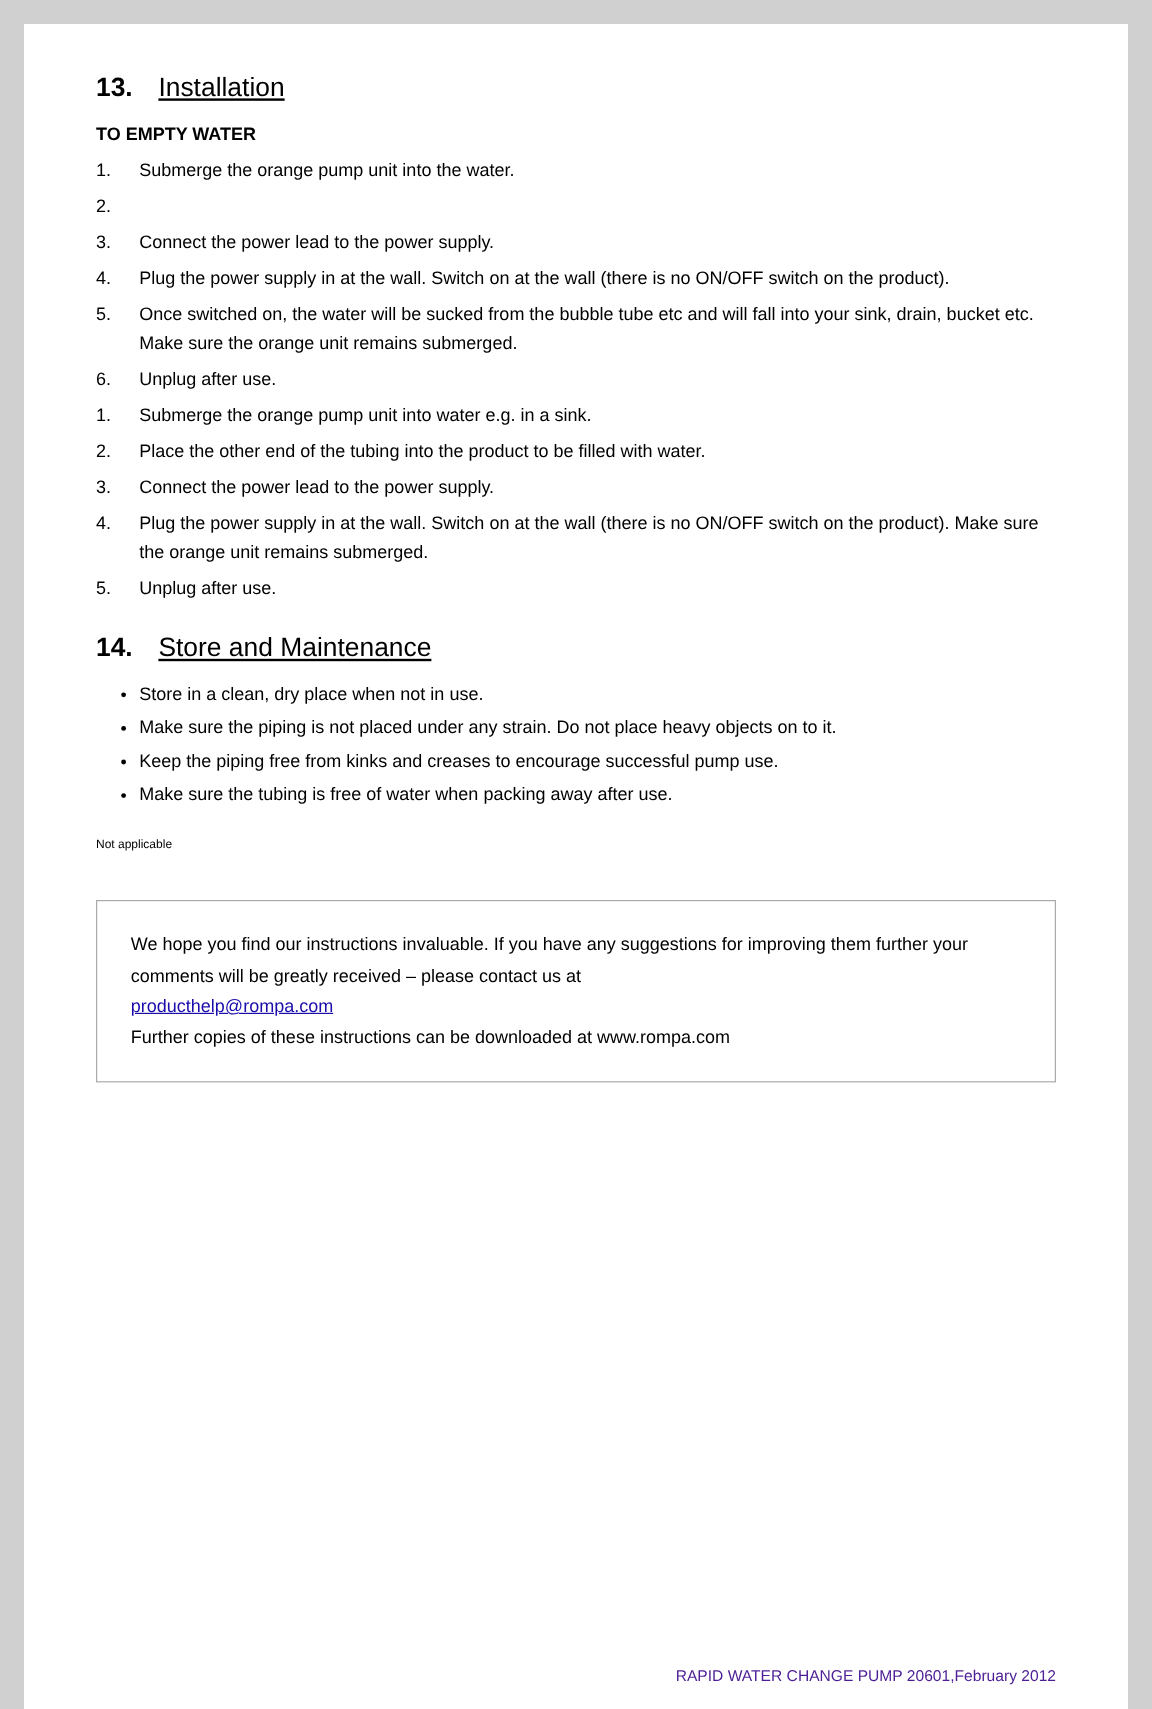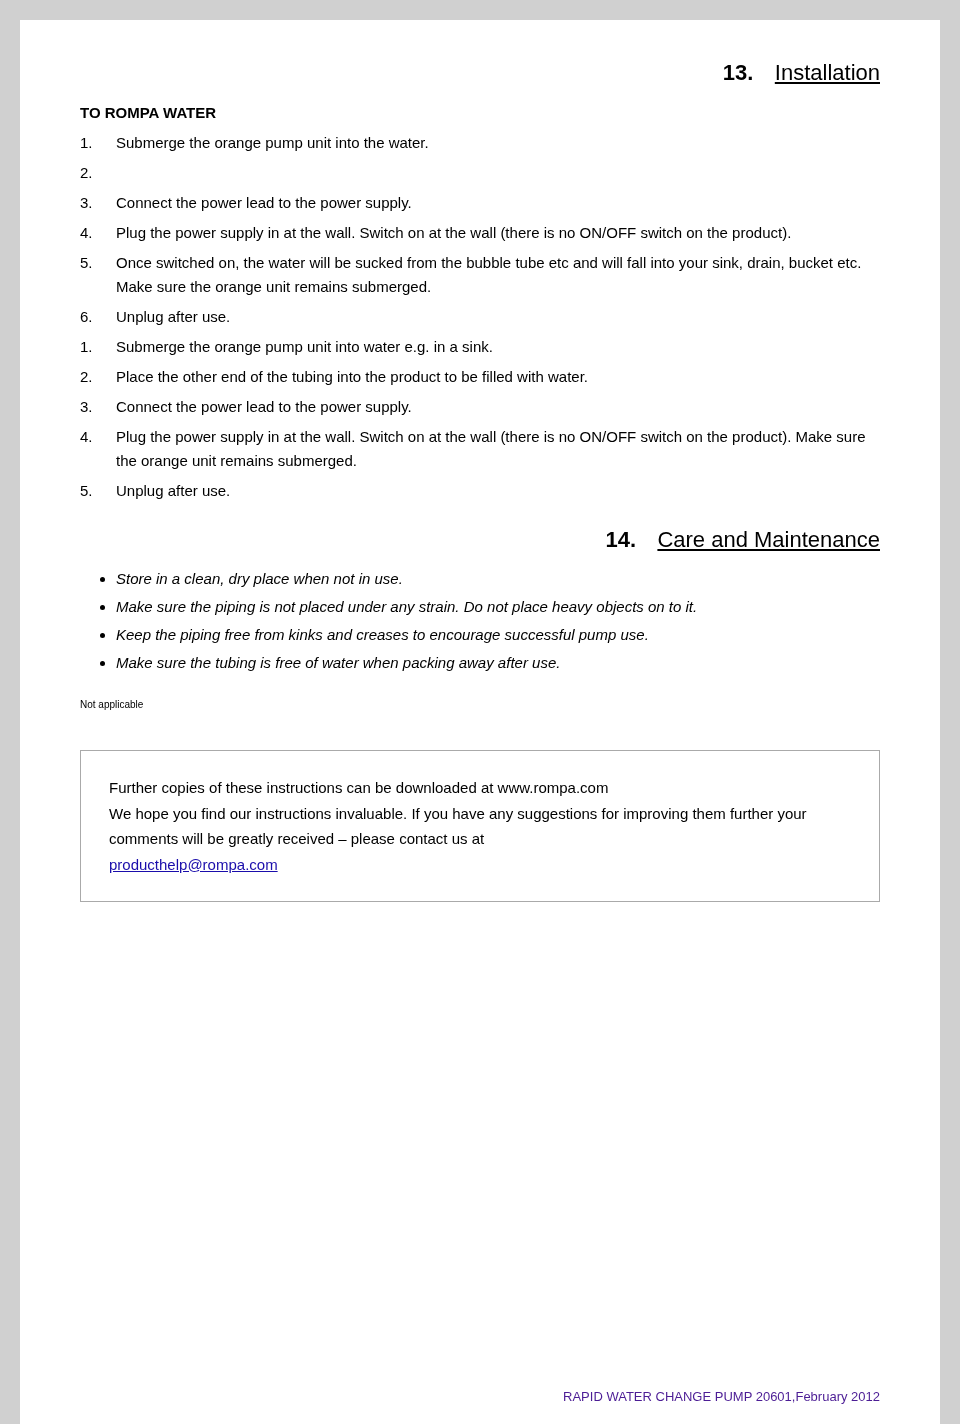--- a/index.html
+++ b/index.html
@@ -58,21 +58,20 @@
     }
 
     .numbered-list li .num {
       min-width: 24px;
       font-size: 15px;
     }
 
     .bullet-list {
       list-style: disc;
       padding-left: 36px;
-      font-style: italic;
     }
 
     .bullet-list li {
       font-size: 15px;
       line-height: 1.6;
       margin-bottom: 4px;
     }
 
     .not-applicable {
       font-size: 10px;
@@ -102,21 +101,20 @@
 
     .section-block {
       margin-bottom: 24px;
     }
 
     .section-header-row {
       display: flex;
       align-items: baseline;
       gap: 16px;
       margin-bottom: 14px;
-      justify-content: flex-end;
     }
 
     .section-number {
       font-size: 22px;
       font-weight: bold;
       min-width: 36px;
     }
 
     .section-heading {
       font-size: 22px;
@@ -131,21 +129,21 @@
   <div class="main-content">
 
     <div class="section-block">
       <div class="section-header-row">
         <span class="section-number">13.</span>
         <span class="section-heading">Installation</span>
       </div>
 
 
       <div class="sub-section-block">
-        <p class="sub-section-label">TO ROMPA WATER</p>
+        <p class="sub-section-label">TO EMPTY WATER</p>
         <ol class="numbered-list">
           <li>
               <span class="num">1.</span>
               <span>Submerge the orange pump unit into the water.</span>
             </li>
           <li>
               <span class="num">2.</span>
             </li>
           <li>
               <span class="num">3.</span>
@@ -188,41 +186,41 @@
               <span class="num">5.</span>
               <span>Unplug after use.</span>
             </li>
         </ol>
       </div>
     </div>
 
     <div class="section-block">
       <div class="section-header-row">
         <span class="section-number">14.</span>
-        <span class="section-heading">Care and Maintenance</span>
+        <span class="section-heading">Store and Maintenance</span>
       </div>
       <ul class="bullet-list">
         <li>Store in a clean, dry place when not in use.</li>
         <li>Make sure the piping is not placed under any strain.  Do not place heavy objects on to it.</li>
         <li>Keep the piping free from kinks and creases to encourage successful pump use.</li>
         <li>Make sure the tubing is free of water when packing away after use.</li>
       </ul>
     </div>
 
     <div class="section-block">
       <p class="not-applicable">Not applicable</p>
     </div>
 
     <div class="footer-box">
-      <p>Further copies of these instructions can be downloaded at www.rompa.com</p>
       <p>
         <span>We hope you find our instructions invaluable.  If you have any suggestions for improving them further your comments will be greatly received – please contact us at</span>
         <br>
         <a href="mailto:producthelp@rompa.com">producthelp@rompa.com</a>
       </p>
+      <p>Further copies of these instructions can be downloaded at www.rompa.com</p>
     </div>
 
   </div>
 
   <div class="page-footer">
     <div>RAPID WATER CHANGE PUMP 20601,February 2012</div>
   </div>
 </div>
 
 </body></html>

